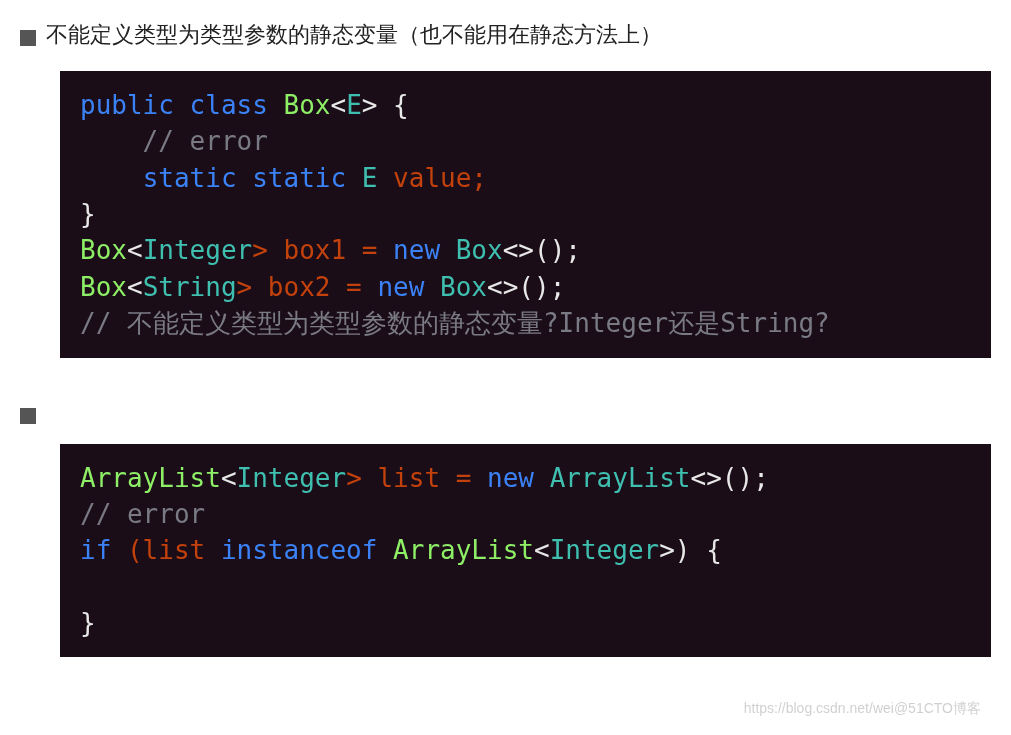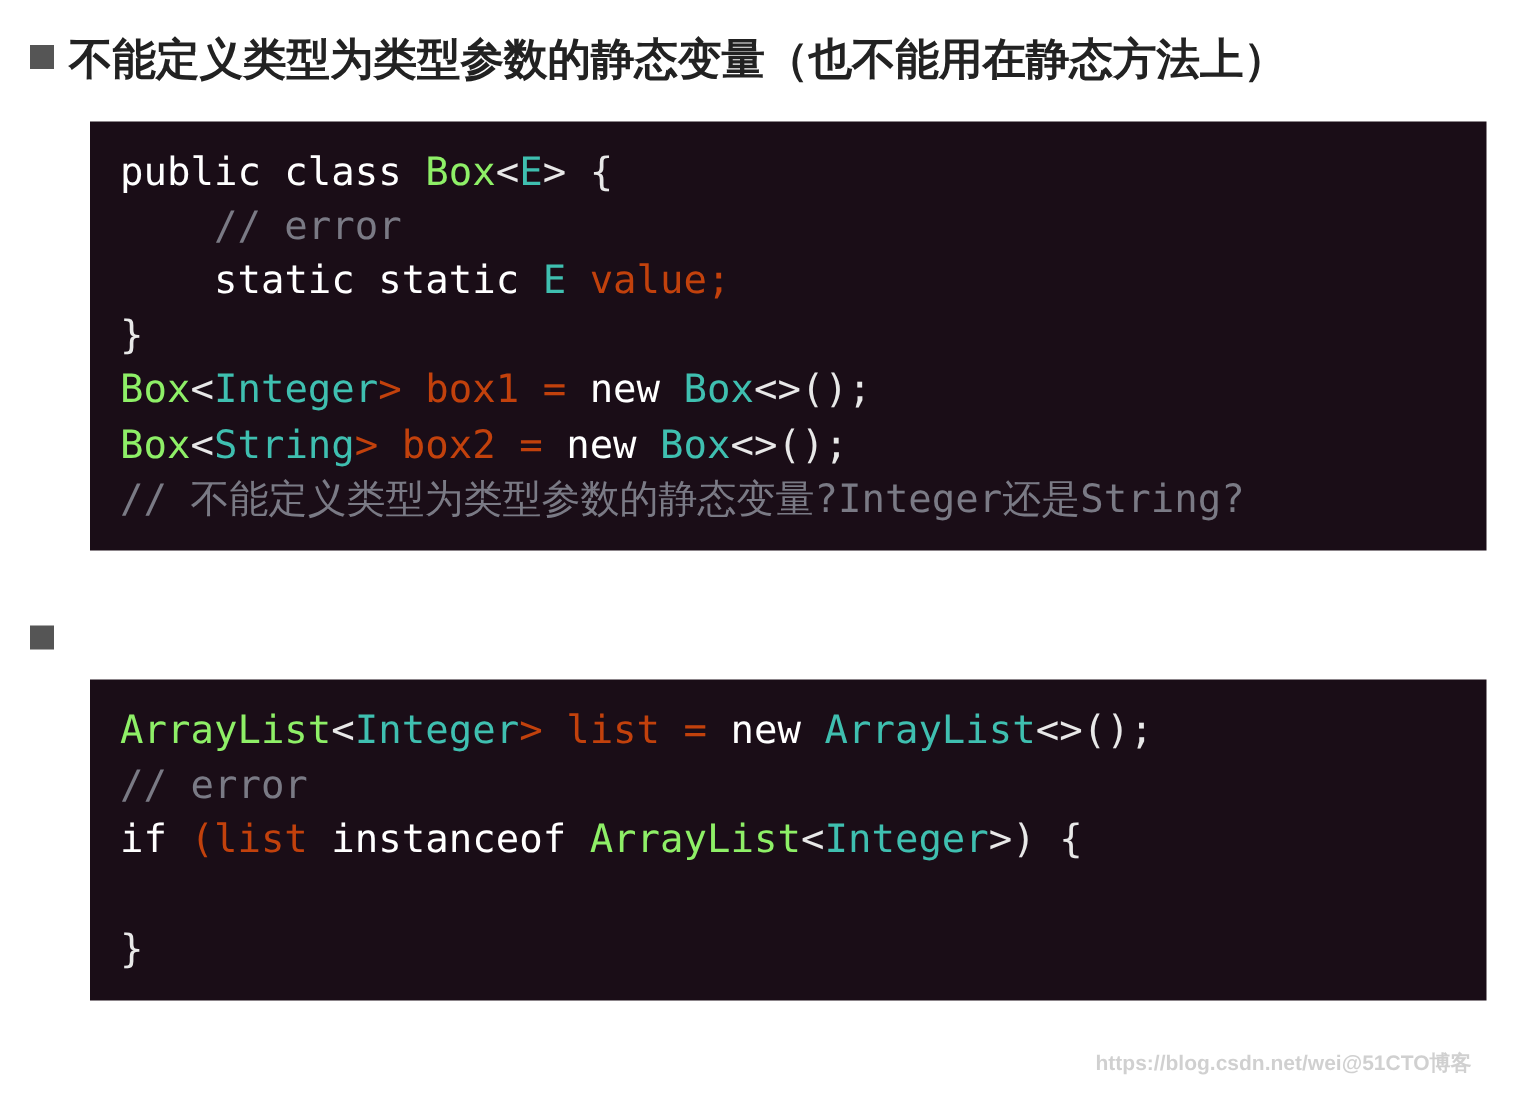--- a/index.html
+++ b/index.html
@@ -19,54 +19,52 @@
     gap: 10px;
   }
   .bullet {
     width: 16px;
     height: 16px;
     background: #555;
     margin-top: 10px;
     flex-shrink: 0;
   }
   .bullet-text {
-    font-size: 29px;
+    font-size: 22px;
     color: #222;
     line-height: 1.4;
-    font-weight: bold;
   }
   .kw-inline {
     color: #c41b63;
     font-family: "Menlo", "Consolas", monospace;
   }
   .code-block {
     background: #1a0d17;
     color: #e8e8e8;
     font-family: "Menlo", "Consolas", monospace;
     font-size: 26px;
     line-height: 1.4;
     padding: 16px 20px;
     margin: 0 0 40px 40px;
     white-space: pre;
     overflow: hidden;
   }
-  .tok-kw-pink { color: #ffffff; }
+  .tok-kw-pink { color: #3b82f6; }
   .tok-class { color: #8eef67; }
   .tok-type { color: #3fbfb0; }
   .tok-comment { color: #7a7a85; margin-top: 12px; }
   .tok-punct { color: #e8e8e8; }
   .tok-ident { color: #c2410c; }
   .watermark {
     position: absolute;
     right: 30px;
     top: 700px;
     color: rgba(120,120,120,0.35);
     font-size: 14px;
     font-family: sans-serif;
-    font-weight: bold;
   }
 </style>
 </head>
 <body>
 
 <div class="bullet-line">
   <div class="bullet"></div>
   <div class="bullet-text">不能定义类型为类型参数的静态变量（也不能用在静态方法上）</div>
 </div>
 

